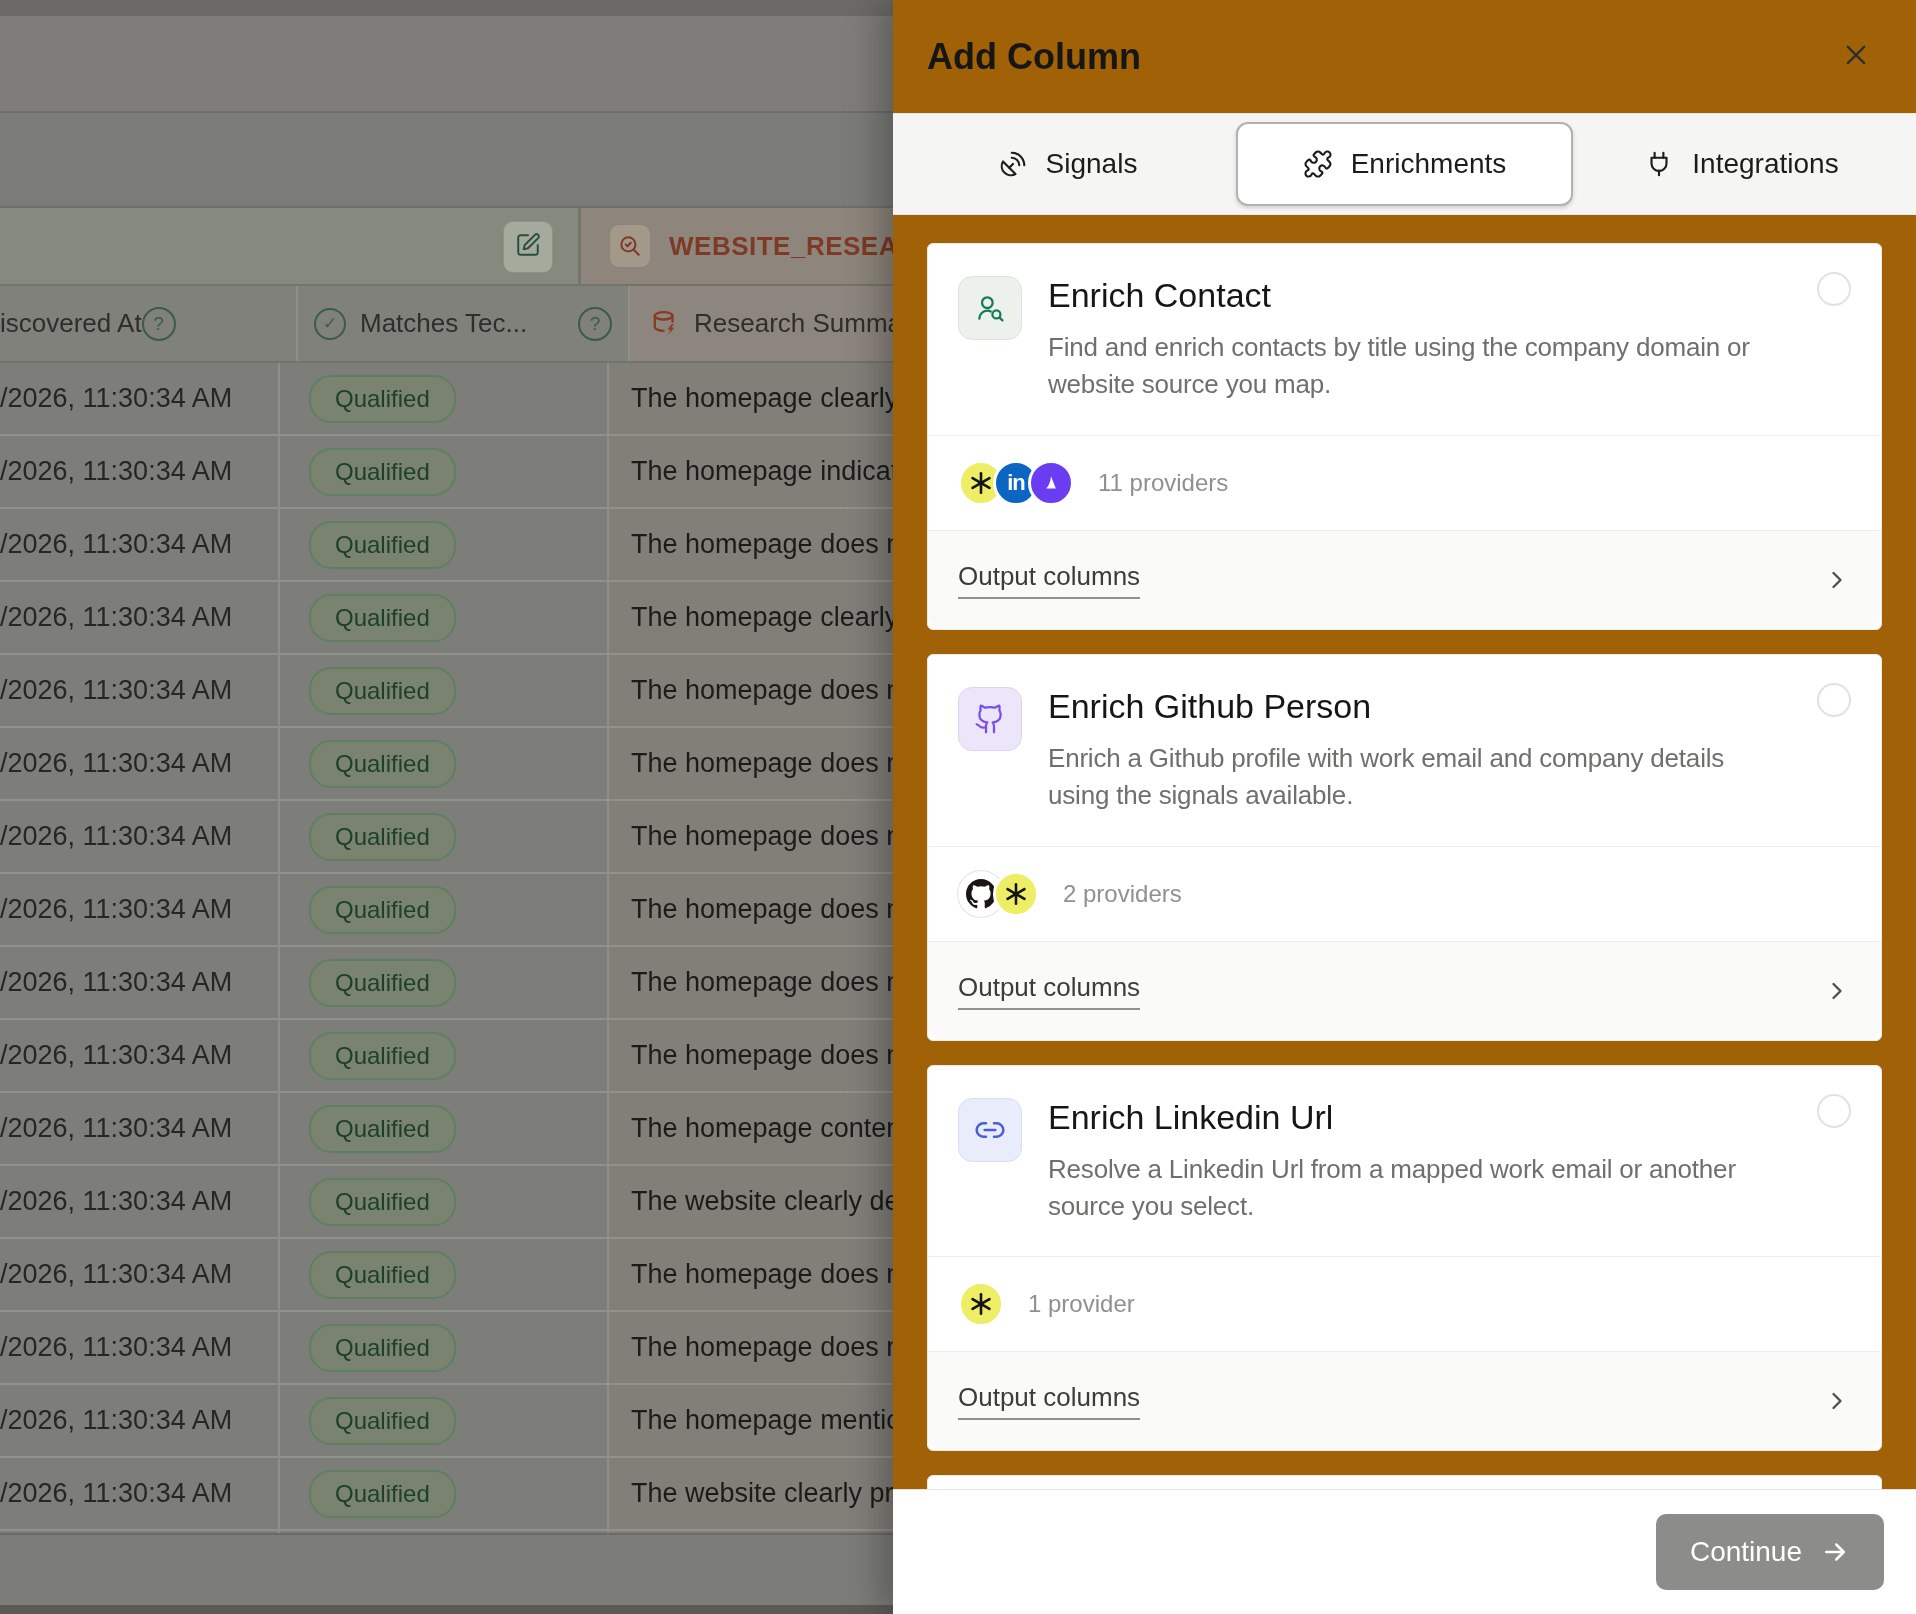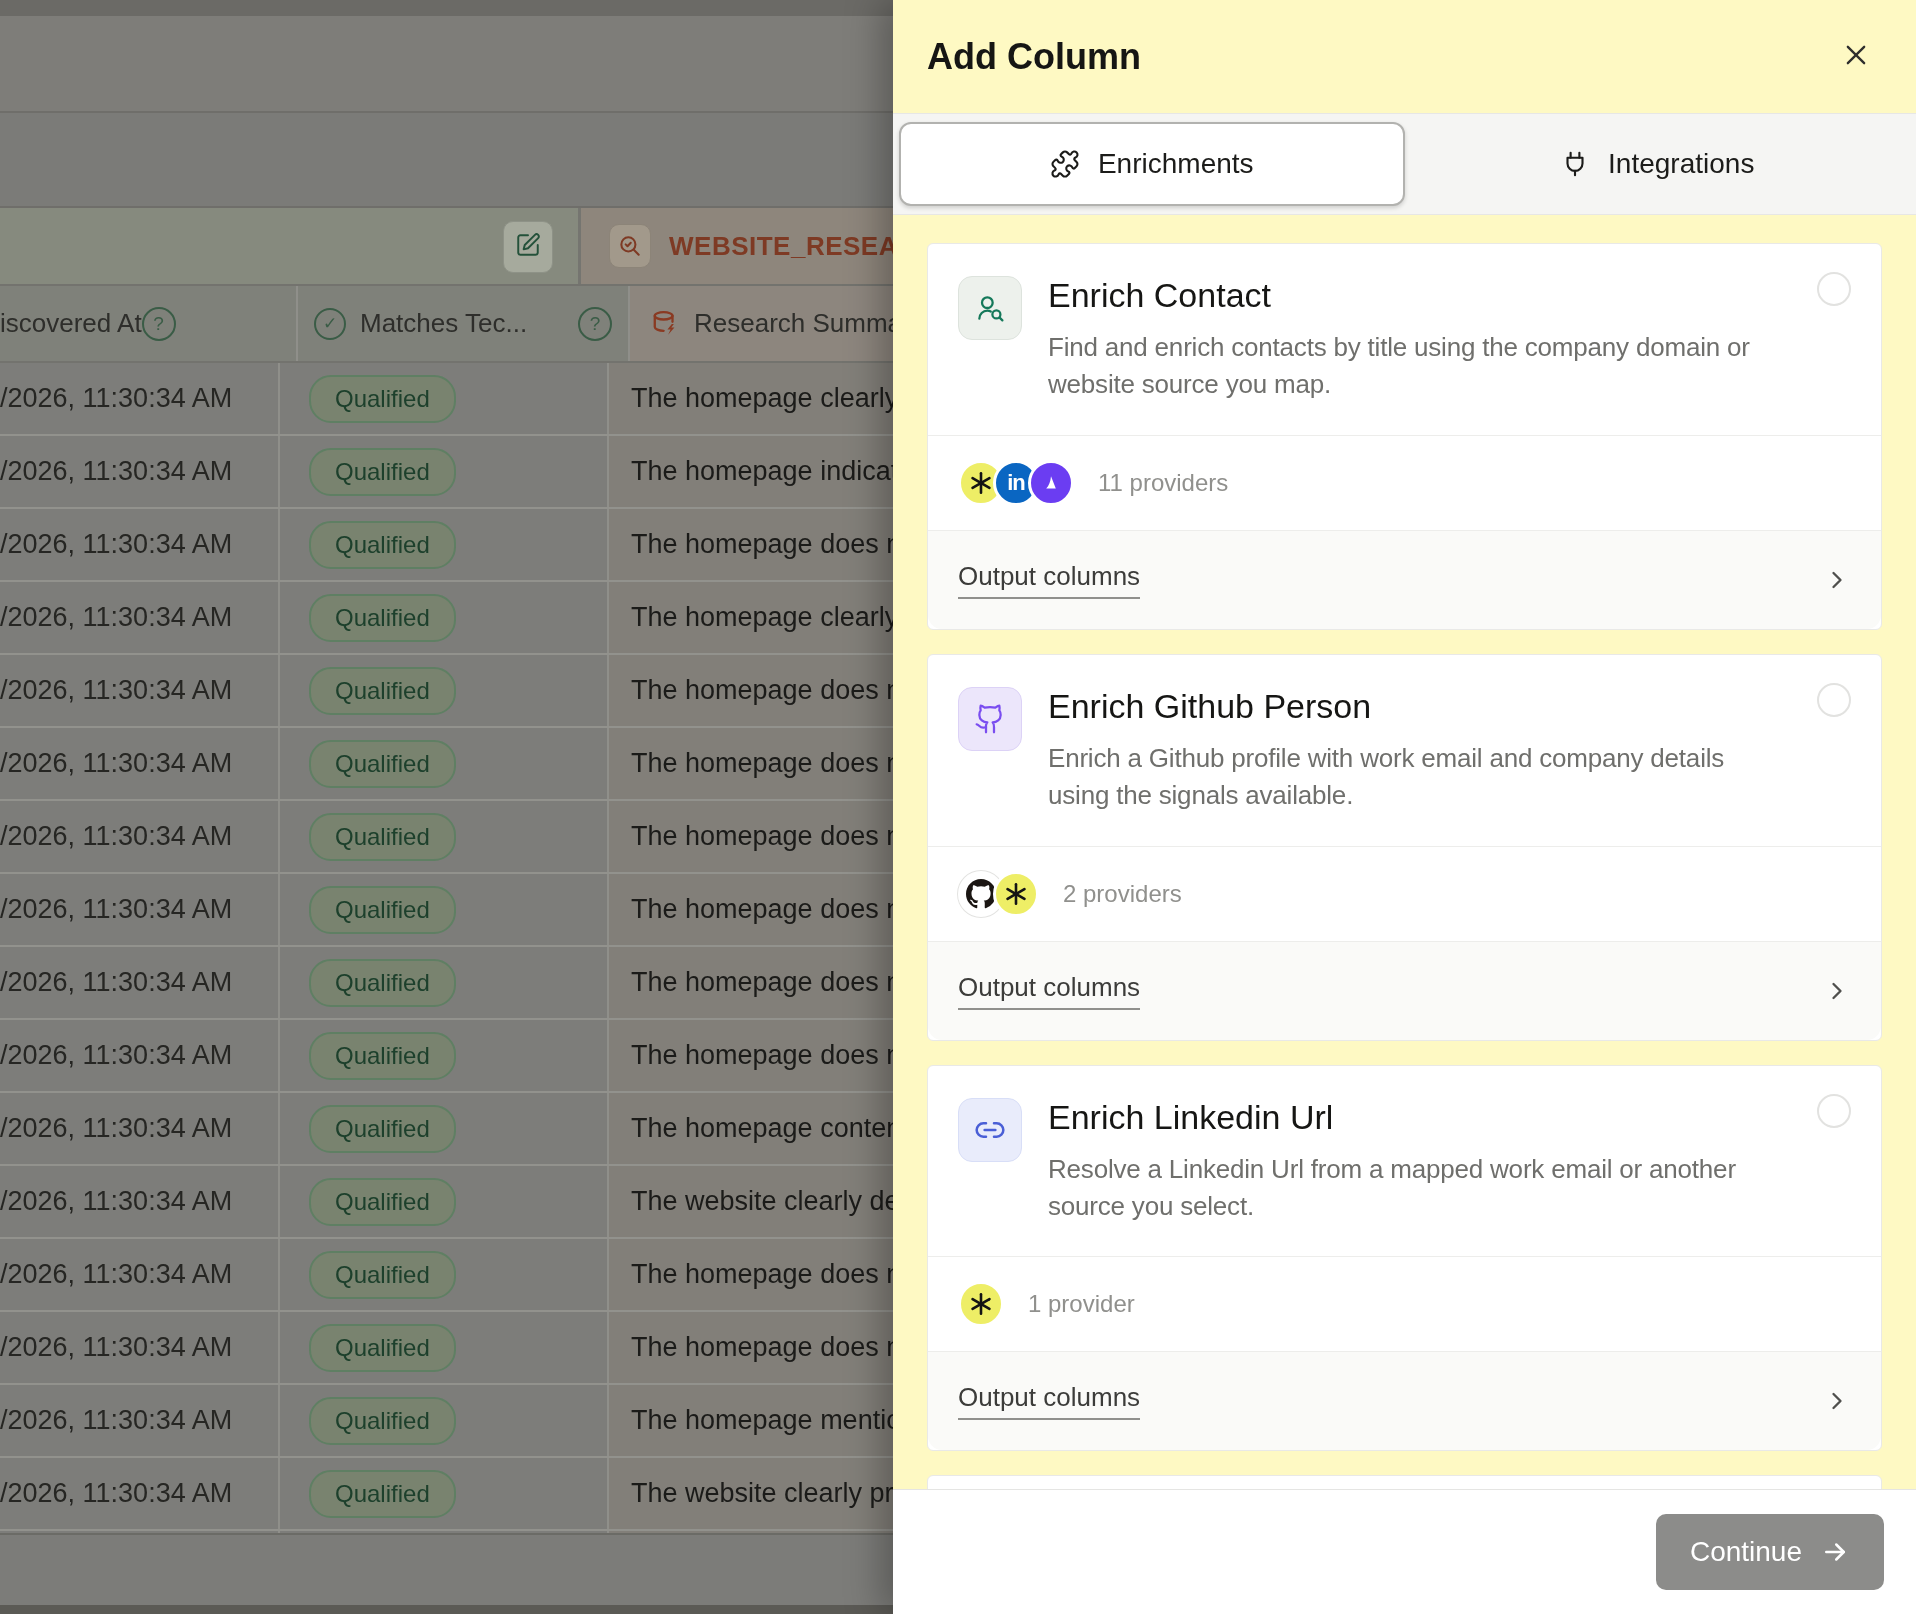--- a/index.html
+++ b/index.html
@@ -34,21 +34,21 @@
   .tc{display:flex;align-items:center;overflow:hidden;}
   .tc1{width:278px;border-right:2px solid #8f8f8a;font-size:27px;color:#262623;white-space:nowrap;}
   .tc2{width:298px;border-right:2px solid #8f8f8a;padding-left:29px;}
   .tc3{flex:1;background:#827f79;padding-left:22px;font-size:27px;color:#1b1b19;white-space:nowrap;}
   .badge{display:inline-flex;align-items:center;height:44px;padding:0 24px;border-radius:22px;
     background:#79836f;border:2px solid #5f7f63;color:#1d402c;font-size:24px;}
   .table-bottom-line{position:absolute;left:0;top:1533px;width:893px;height:2px;background:#6b6b66;}
   .bg-below{position:absolute;left:0;top:1535px;width:893px;height:70px;background:#7c7c79;}
   .bg-darkstrip{position:absolute;left:0;top:1605px;width:893px;height:9px;background:#5b5a55;}
   
-  .panel{position:absolute;left:893px;top:0;width:1023px;height:1614px;background:#fef9c3;
+  .panel{position:absolute;left:893px;top:0;width:1023px;height:1614px;background:#a16207;
     box-shadow:-12px 0 34px rgba(0,0,0,.28);display:flex;flex-direction:column;}
   .panel-header{height:113px;flex:none;display:flex;align-items:center;padding:0 38px 0 34px;}
   .panel-title{font-size:36px;font-weight:600;color:#161614;}
   .close-btn{margin-left:auto;width:44px;height:44px;display:flex;align-items:center;justify-content:center;
     color:#2f2f2d;background:none;border:none;cursor:pointer;padding:0;}
   .tab-bar{height:84px;flex:none;background:#f5f5f3;border-top:1px solid #e7e7e5;border-bottom:1px solid #e7e7e5;
     display:flex;align-items:stretch;padding:8px 6px;}
   .tab{flex:1;display:flex;align-items:center;justify-content:center;gap:18px;font-size:28px;font-weight:500;
     color:#1c1c1a;border:2px solid transparent;border-radius:12px;background:none;cursor:pointer;}
   .tab[data-state="active"]{background:#fff;border-color:#b2b2af;box-shadow:0 2px 4px rgba(0,0,0,.16);}
@@ -307,20 +307,31 @@
         <span>
           <svg width="28" height="28" viewBox="0 0 24 24" fill="none" stroke="currentColor" stroke-width="2" stroke-linecap="round">
             <path d="M5 5l14 14M19 5L5 19"></path>
           </svg>
         </span>
       </button>
     </div>
 
     <div class="tab-bar">
 
+        <button class="tab" data-icon="signals-icon" data-state="inactive">
+
+          <svg data-glyph="signals" width="30" height="30" viewBox="0 0 24 24" fill="none" stroke="currentColor" stroke-width="1.7" stroke-linecap="round" stroke-linejoin="round">
+            <path d="M4 10a7.3 7.3 0 0 0 10 10Z"></path>
+            <path d="m9 15 3-3"></path>
+            <path d="M17 13a6 6 0 0 0-6-6"></path>
+            <path d="M21 13A10 10 0 0 0 11 3"></path>
+          </svg>
+
+          <span>Signals</span>
+        </button>
 
         <button class="tab" data-icon="enrichments-icon" data-state="active">
 
           <svg data-glyph="enrichments" width="30" height="30" viewBox="0 0 24 24" fill="none" stroke="currentColor" stroke-width="1.7" stroke-linejoin="round">
             <path d="M19.4 7.9c-.05.32.06.65.29.88l1.57 1.57c.47.47.7 1.08.7 1.7s-.23 1.23-.7 1.7l-1.61 1.61a1 1 0 0 1-.84.28c-.47-.07-.8-.48-.97-.93a2.5 2.5 0 1 0-3.21 3.21c.45.17.86.5.93.97a1 1 0 0 1-.28.84l-1.61 1.61c-.47.47-1.09.7-1.7.7-.62 0-1.24-.23-1.71-.7l-1.57-1.57a1 1 0 0 0-.88-.29c-.49.07-.84.5-1.02.97a2.5 2.5 0 1 1-3.24-3.24c.46-.18.9-.53.97-1.02a1 1 0 0 0-.29-.88L2.7 13.7A2.4 2.4 0 0 1 2 12c0-.62.24-1.23.7-1.7l1.53-1.53c.24-.24.58-.35.92-.3.51.08.88.53 1.07 1.01a2.5 2.5 0 1 0 3.26-3.26c-.48-.2-.93-.56-1.01-1.07a1 1 0 0 1 .3-.92L10.3 2.7c.47-.46 1.08-.7 1.7-.7.62 0 1.23.24 1.7.7l1.57 1.57c.23.23.56.34.88.29.49-.07.84-.5 1.02-.97a2.5 2.5 0 1 1 3.24 3.24c-.47.18-.9.53-.97 1.02Z"></path>
           </svg>
 
           <span>Enrichments</span>
         </button>
 

